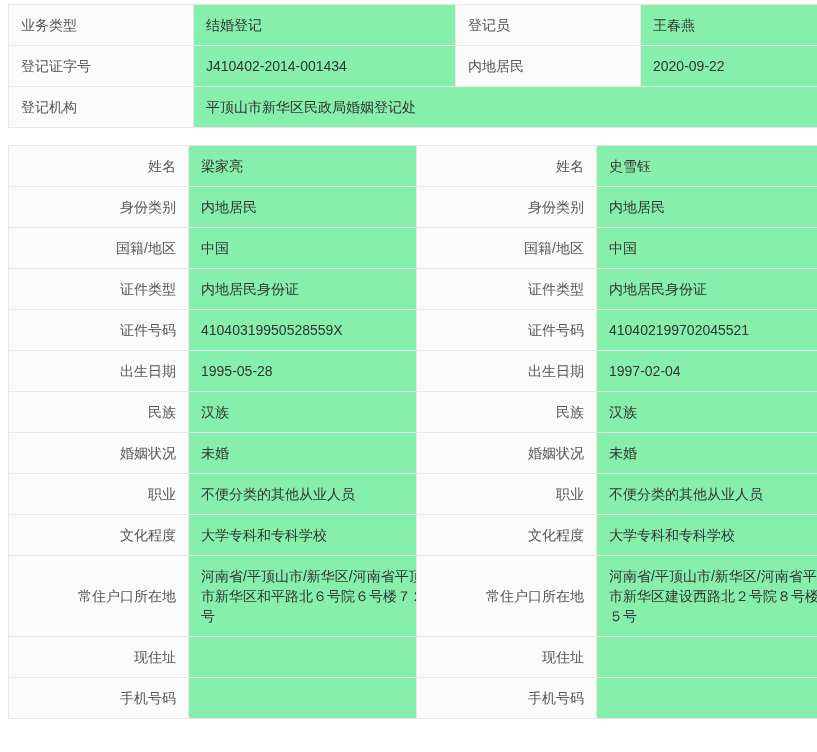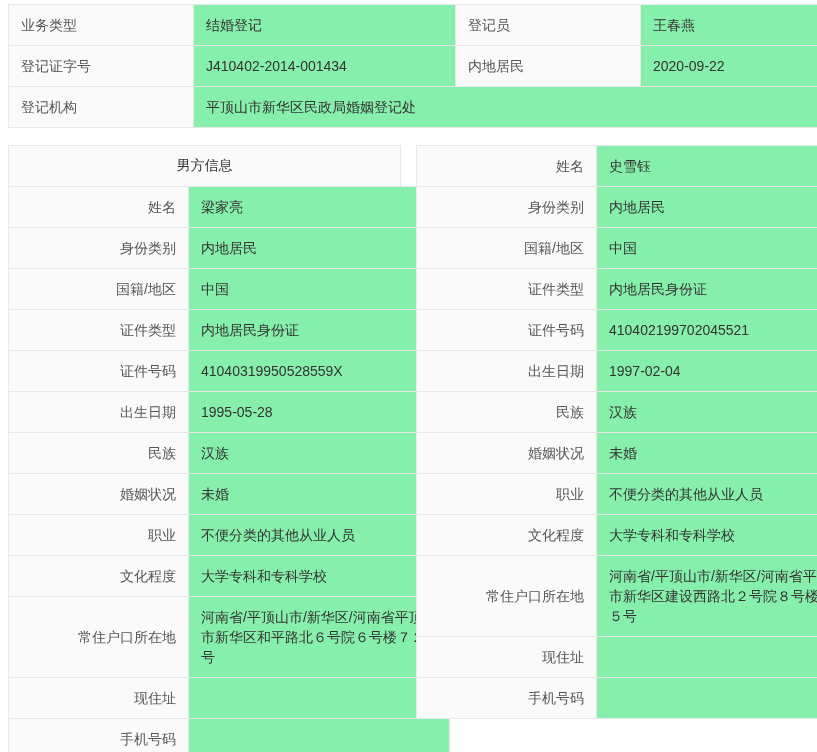--- a/index.html
+++ b/index.html
@@ -100,21 +100,20 @@
       <tr>
         <td class="label c1">登记机构</td>
         <td class="value" colspan="3">平顶山市新华区民政局婚姻登记处</td>
       </tr>
     </tbody>
   </table>
 
   <div class="parties">
 
     <div class="party">
-      <div class="party-head">男方信息</div>
       <table>
         <tbody>
           <tr>
             <td class="label">姓名</td>
             <td class="value">梁家亮</td>
           </tr>
           <tr>
             <td class="label">身份类别</td>
             <td class="value">内地居民</td>
           </tr>

